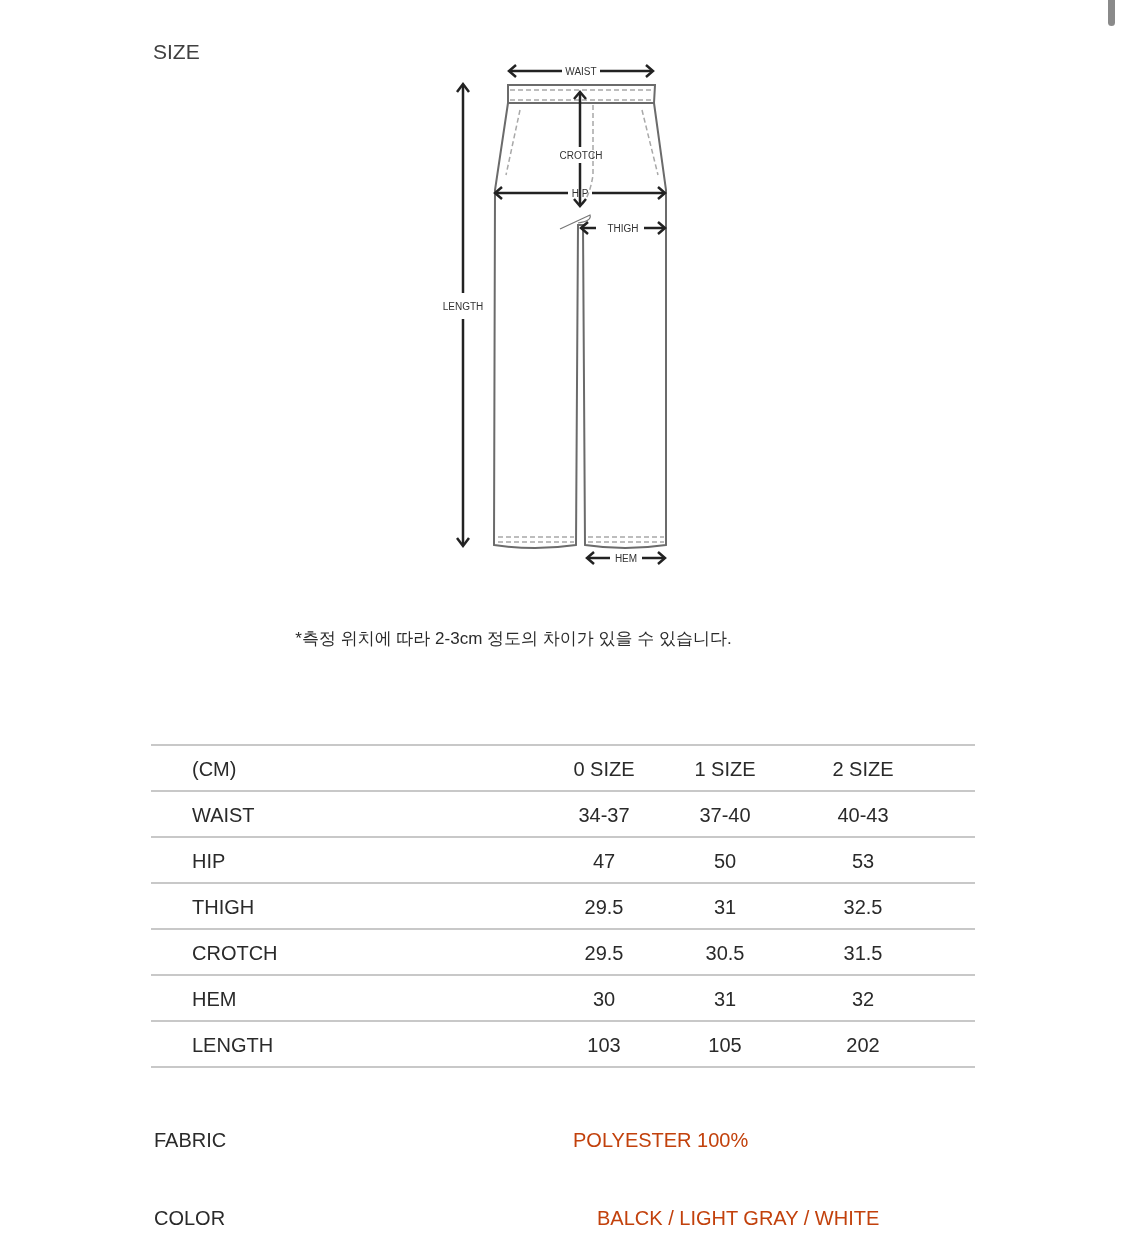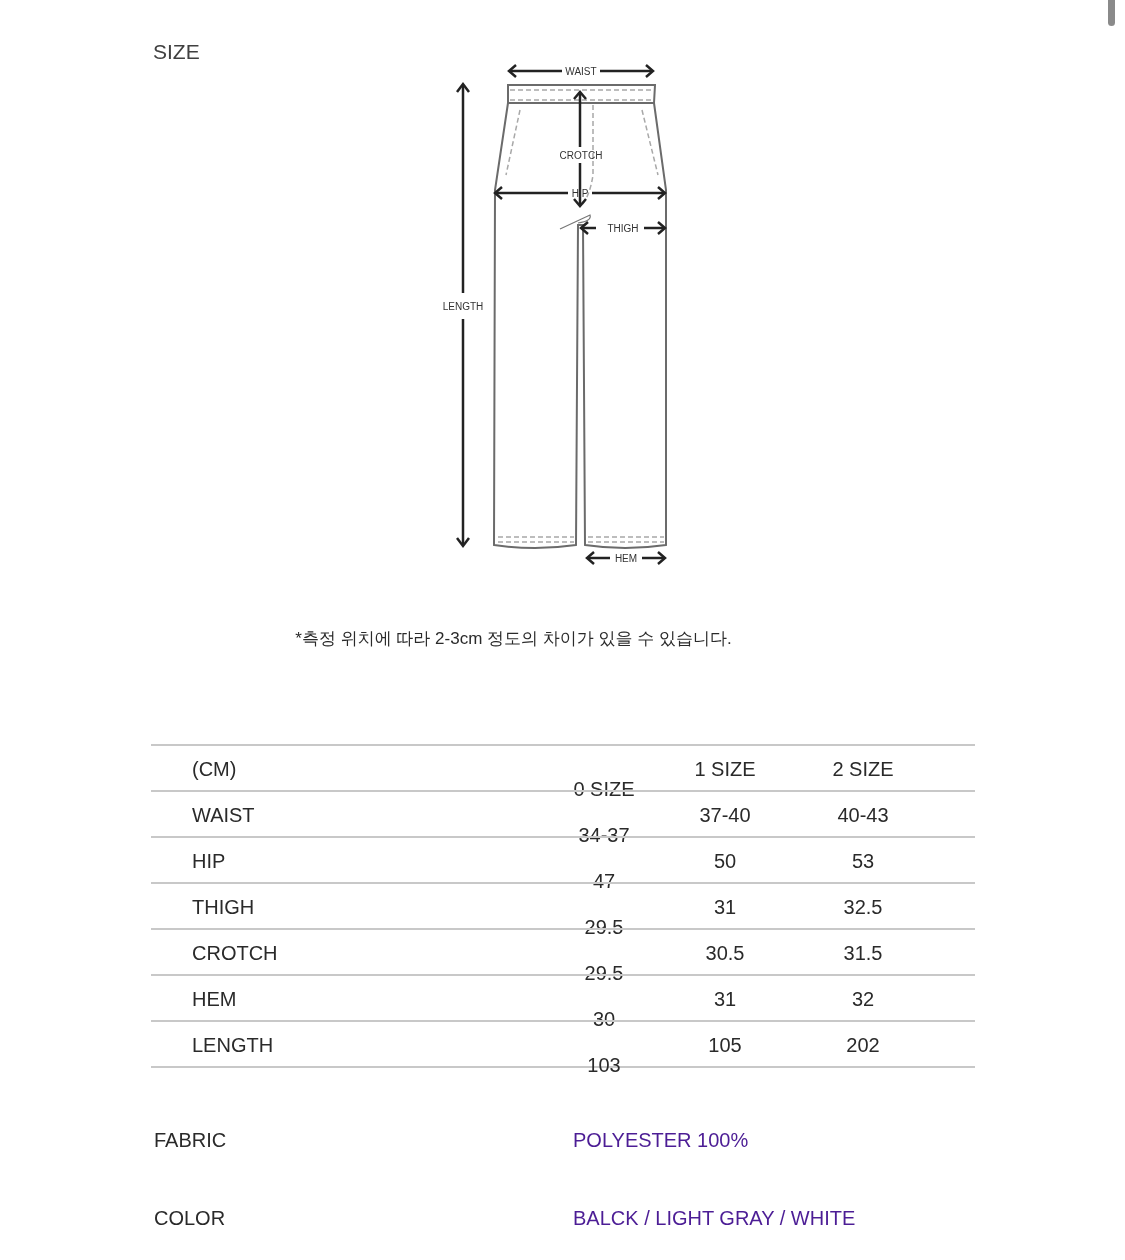--- a/index.html
+++ b/index.html
@@ -7,25 +7,25 @@
          font-family:"Liberation Sans","DejaVu Sans",sans-serif; color:#222; }
   .size-title { position:absolute; left:153px; top:40px; font-size:21px; color:#404040; }
   .diagram { position:absolute; left:420px; top:55px; width:280px; height:520px; }
   .notes { position:absolute; left:0; width:1027px; top:626px; text-align:center;
            font-size:17px; line-height:26px; color:#2a2a2a; }
   .table { position:absolute; left:151px; top:744px; width:824px; }
   .row { position:relative; height:44px; border-top:2px solid #c8c8c8; }
   .row:last-child { border-bottom:2px solid #c8c8c8; }
   .cell { position:absolute; top:0; height:44px; line-height:46px; font-size:20px; color:#2a2a2a;text-align:center; }
   .c0 { left:41px; }
-  .c1 { left:393px; width:120px; text-align:center;margin-top:20px; }
+  .c1 { left:393px; width:120px; text-align:center; }
   .c2 { left:514px; width:120px; text-align:center; }
   .c3 { left:652px; width:120px; }
   .info-label { position:absolute; left:154px; font-size:20px; color:#2a2a2a; }
-  .info-value { position:absolute; left:573px; font-size:20px; color:#4c1d95; }
+  .info-value { position:absolute; left:573px; font-size:20px; color:#c2410c; }
   .scrollbar { position:absolute; left:1108px; top:0; width:7px; height:26px;
                background:#8a8a8a; border-radius:0 0 4px 4px; }
 </style>
 </head>
 <body>
 
 <div class="scrollbar"></div>
 
 <div class="size-title">SIZE</div>
 
@@ -138,13 +138,13 @@
     <div class="cell c0">LENGTH</div>
     <div class="cell c1">103</div>
     <div class="cell c2">105</div>
     <div class="cell c3">202</div>
   </div>
 </div>
 
 <div class="info-label" style="top:1129px;">FABRIC</div>
 <div class="info-value" style="top:1129px;">POLYESTER 100%</div>
 <div class="info-label" style="top:1207px;">COLOR</div>
-<div class="info-value" style="top:1207px;">BALCK / LIGHT GRAY / WHITE</div>
+<div class="info-value" style="top:1207px;margin-left:24px;">BALCK / LIGHT GRAY / WHITE</div>
 
 </body></html>

